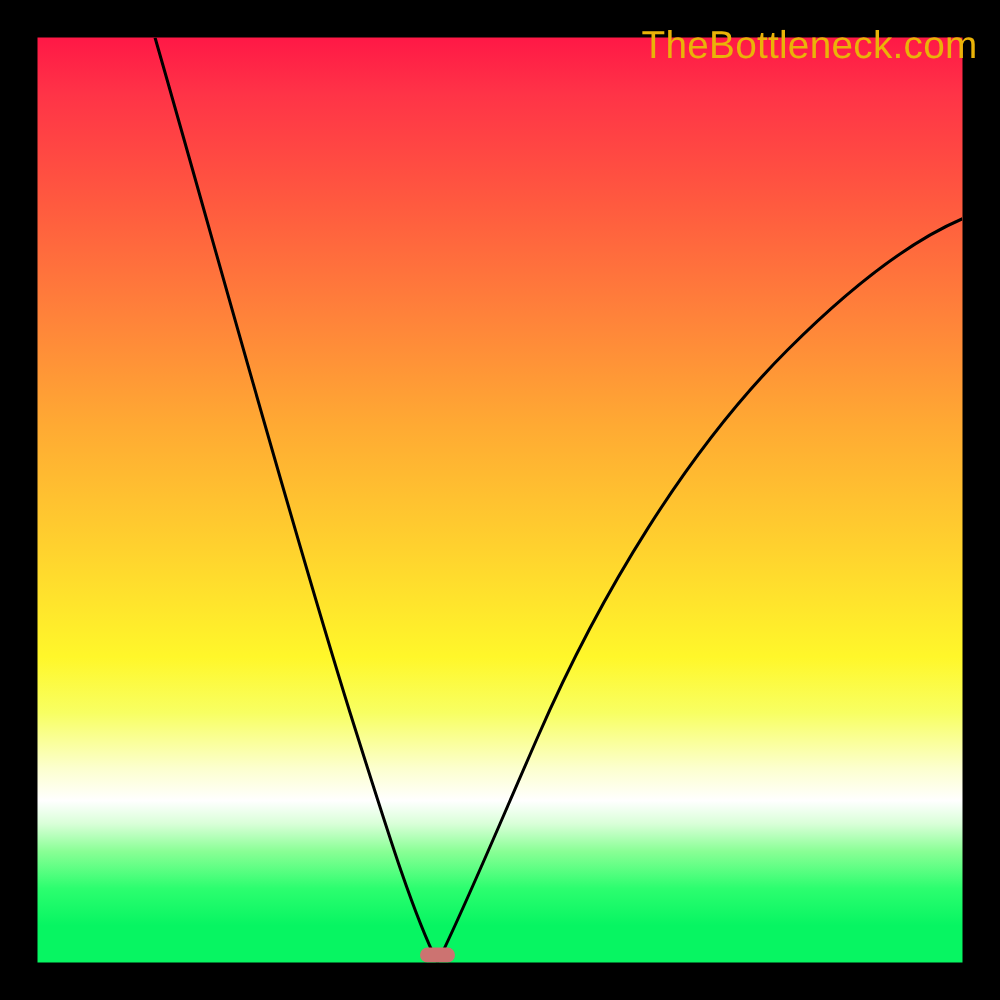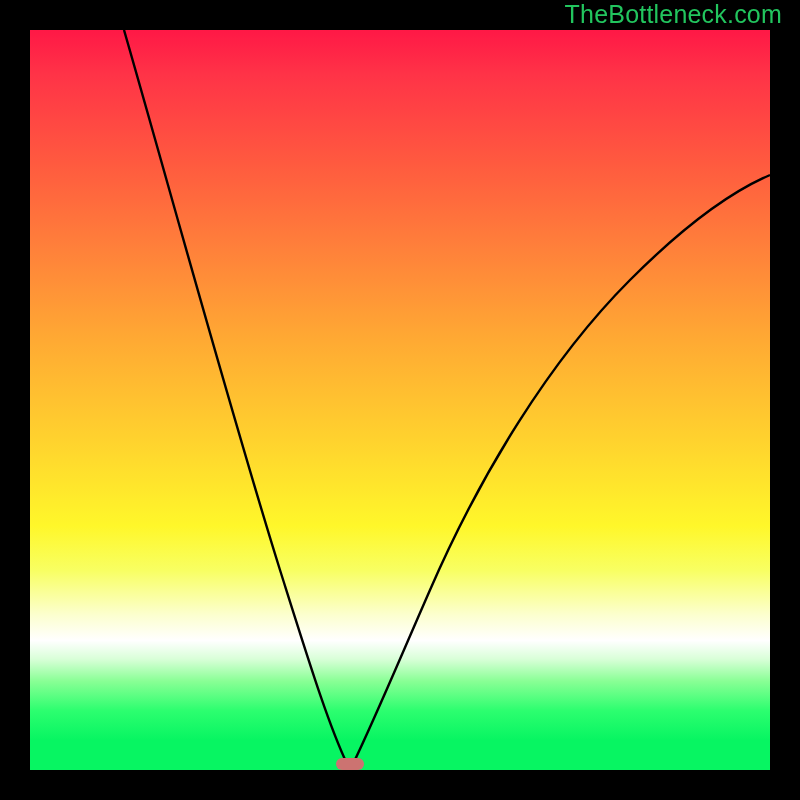--- a/index.html
+++ b/index.html
@@ -12,24 +12,24 @@
     font-family: Arial, Helvetica, sans-serif;
   }
   .frame {
     position: relative;
     width: 800px;
     height: 800px;
     background: #000;
   }
   .watermark {
     position: absolute;
-    top: 0;
+    top: 18px;
     right: 18px;
-    color: #22c55e;
-    font-size: 25px;
+    color: #eab308;
+    font-size: 31px;
     letter-spacing: 0.2px;
     font-weight: 400;
     font-family: Arial, Helvetica, sans-serif;
     z-index: 50;
   }
   .plot-area {
     position: absolute;
     left: 30px;
     top: 30px;
     width: 740px;

